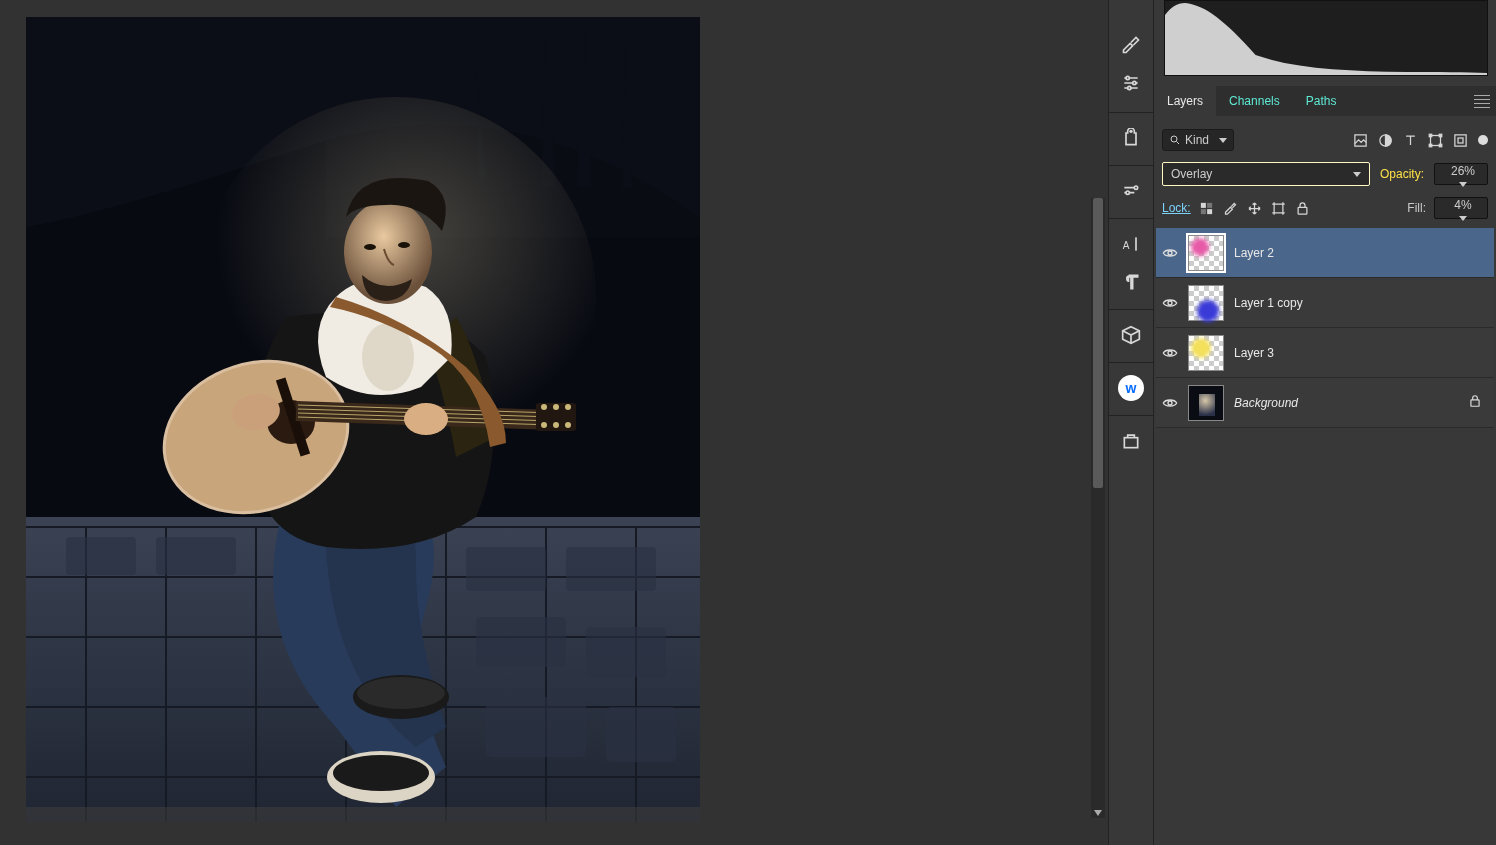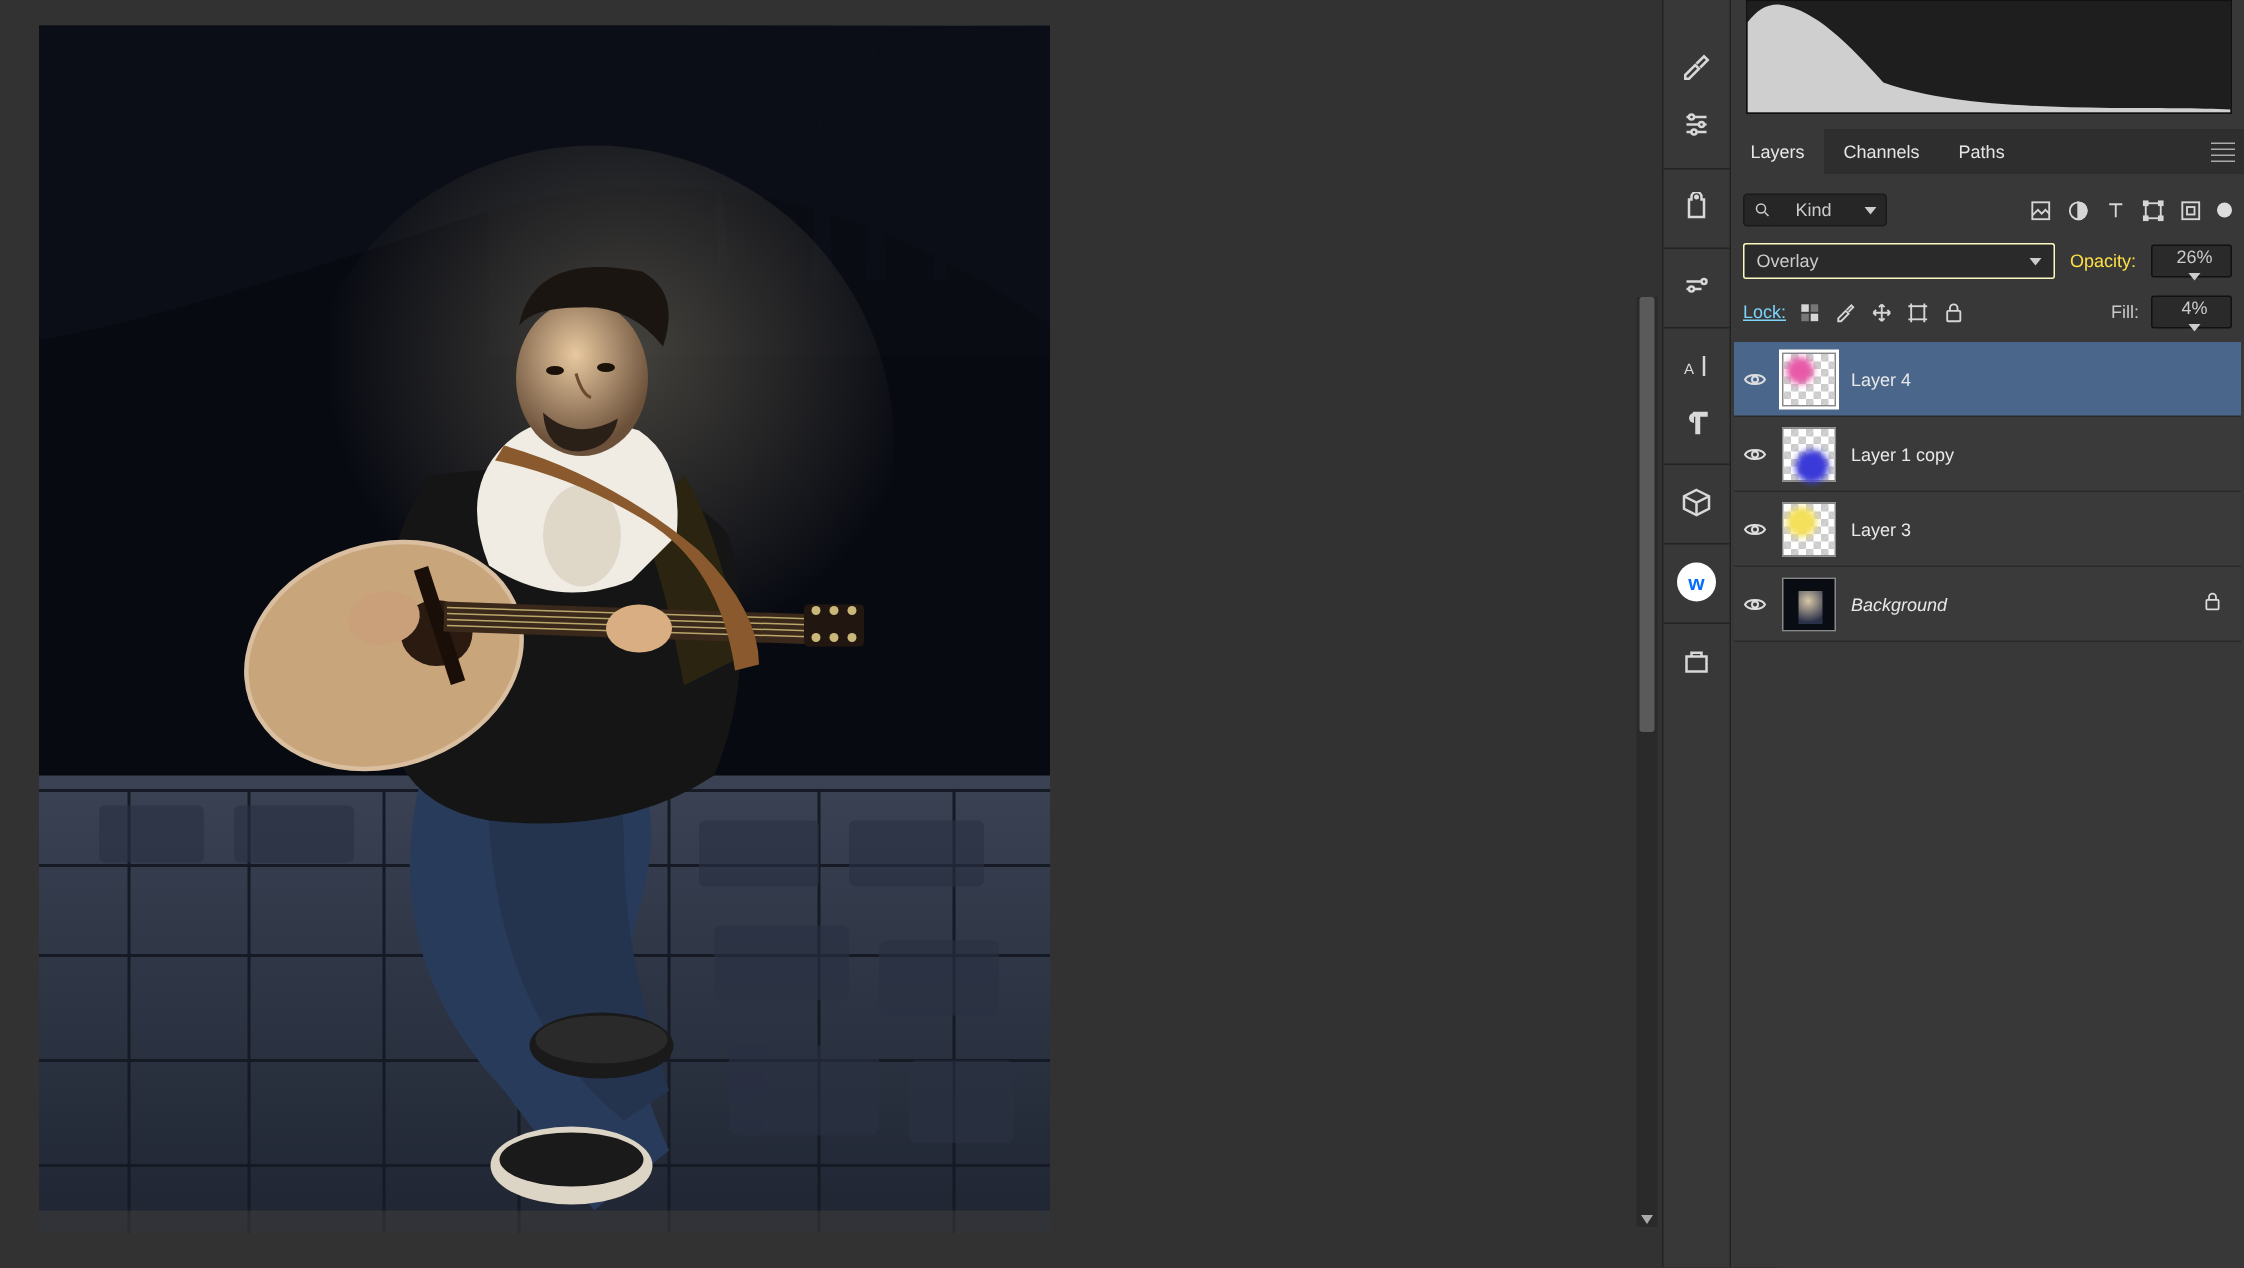--- a/index.html
+++ b/index.html
@@ -25,28 +25,28 @@
 
 
 .right-panels { position: absolute; left: 1154px; top: 0; width: 342px; height: 845px; background: #383838; }
 
 
 .hist-wrap { position:absolute; left: 10px; top: 0; right: 8px; height: 76px; background:#282828; border:1px solid #111; }
 .hist-wrap svg { width:100%; height:100%; display:block; }
 
 
 .panel-tabs { position:absolute; left:0; top: 86px; width:100%; height:30px; background:#2e2e2e; display:flex; align-items:center; }
-.panel-tabs .tab { padding: 0 13px; height:100%; display:flex; align-items:center; color:#e5e5e5; cursor:pointer; position:relative; }
+.panel-tabs .tab { padding: 0 13px; height:100%; display:flex; align-items:center; color:#5eead4; cursor:pointer; position:relative; }
 .panel-tabs .tab.active { color:#e8e8e8; background:#383838; }
 .panel-tabs .menu-icn { margin-left:auto; margin-right:6px; color:#aaa; width:16px;height:16px;display:flex;flex-direction:column;justify-content:space-around;}
 .panel-tabs .menu-icn span{height:1px;background:#aaa;}
 
 
 .filter-row { position:absolute; left:8px; top:126px; right:8px; height:28px; display:flex; align-items:center; gap:6px; }
-.kind-dd { display:flex; align-items:center; background:#262626; border:1px solid #1a1a1a; border-radius:3px; height:22px; padding: 0 6px; gap:16px; }
+.kind-dd { display:flex; align-items:center; background:#262626; border:1px solid #1a1a1a; border-radius:3px; height:22px; padding: 0 6px; gap:4px; }
 .kind-dd .mag { width:12px;height:12px; }
 .kind-dd .chev { width:0;height:0;border-left:4px solid transparent;border-right:4px solid transparent;border-top:5px solid #ccc; margin-left:6px;}
 .filter-icons { display:flex; gap:10px; margin-left:auto; align-items:center; }
 .filter-icons svg { width:15px; height:15px; color:#d6d6d6; }
 .filter-dot { width:10px;height:10px;border-radius:50%;background:#ddd; }
 
 
 .blend-row { position:absolute; left:8px; top:160px; right:8px; height:28px; display:flex; align-items:center; gap:10px; }
 .blend-dd { flex: 1 1 120px; display:flex; align-items:center; justify-content:space-between; background:#2a2a2a; border:1px solid #fef9c3; height:24px; padding: 0 8px; border-radius:2px; }
 .blend-dd .chev { width:0;height:0;border-left:4px solid transparent;border-right:4px solid transparent;border-top:5px solid #ccc;}
@@ -352,21 +352,21 @@
 
     <div class="layer selected">
       <svg class="eye" viewBox="0 0 24 24" fill="none" stroke="currentColor" stroke-width="2">
           <path d="M2 12 C5 6 19 6 22 12 C19 18 5 18 2 12 Z"></path>
           <circle cx="12" cy="12" r="3"></circle>
         </svg>
       <div class="thumb-wrap selected-border">
         <div class="checker"></div>
         <div class="blob" style="left:2px;top:2px;width:18px;height:18px;background:#e85aa8;"></div>
       </div>
-      <span class="layer-name">Layer 4</span>
+      <span class="layer-name">Layer 2</span>
     </div>
 
     <div class="layer">
       <svg class="eye" viewBox="0 0 24 24" fill="none" stroke="currentColor" stroke-width="2">
           <path d="M2 12 C5 6 19 6 22 12 C19 18 5 18 2 12 Z"></path>
           <circle cx="12" cy="12" r="3"></circle>
         </svg>
       <div class="thumb-wrap">
         <div class="checker"></div>
         <div class="blob" style="left:8px;top:14px;width:22px;height:22px;background:#3a3ad8;"></div>

